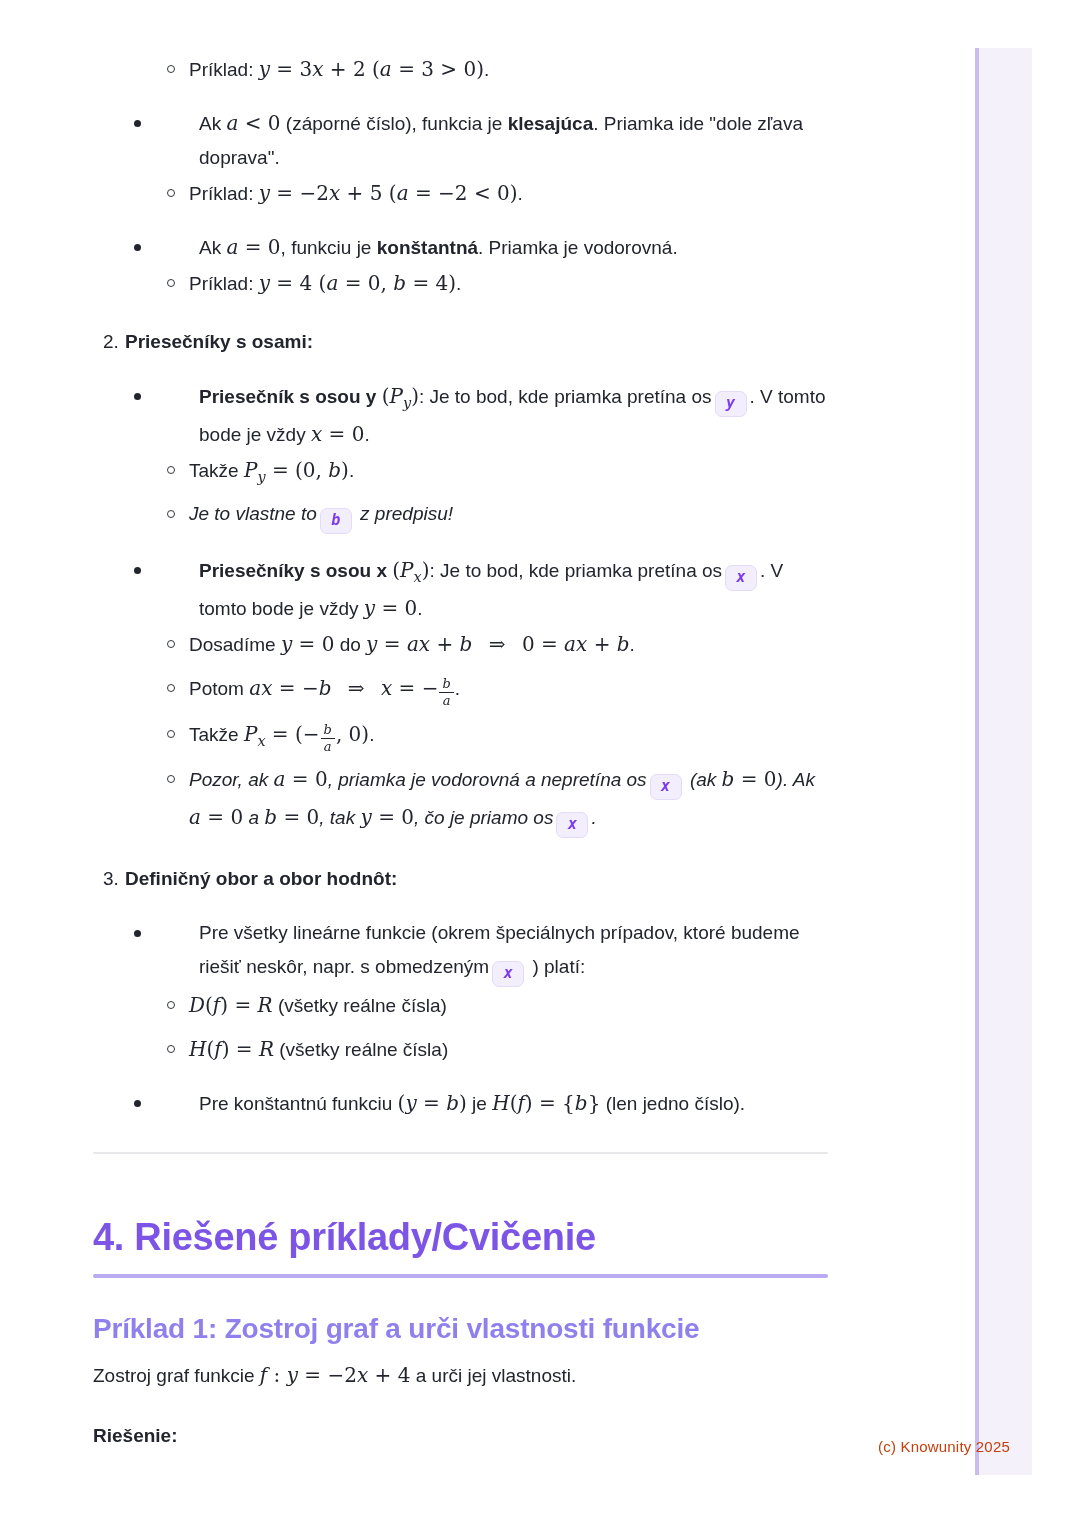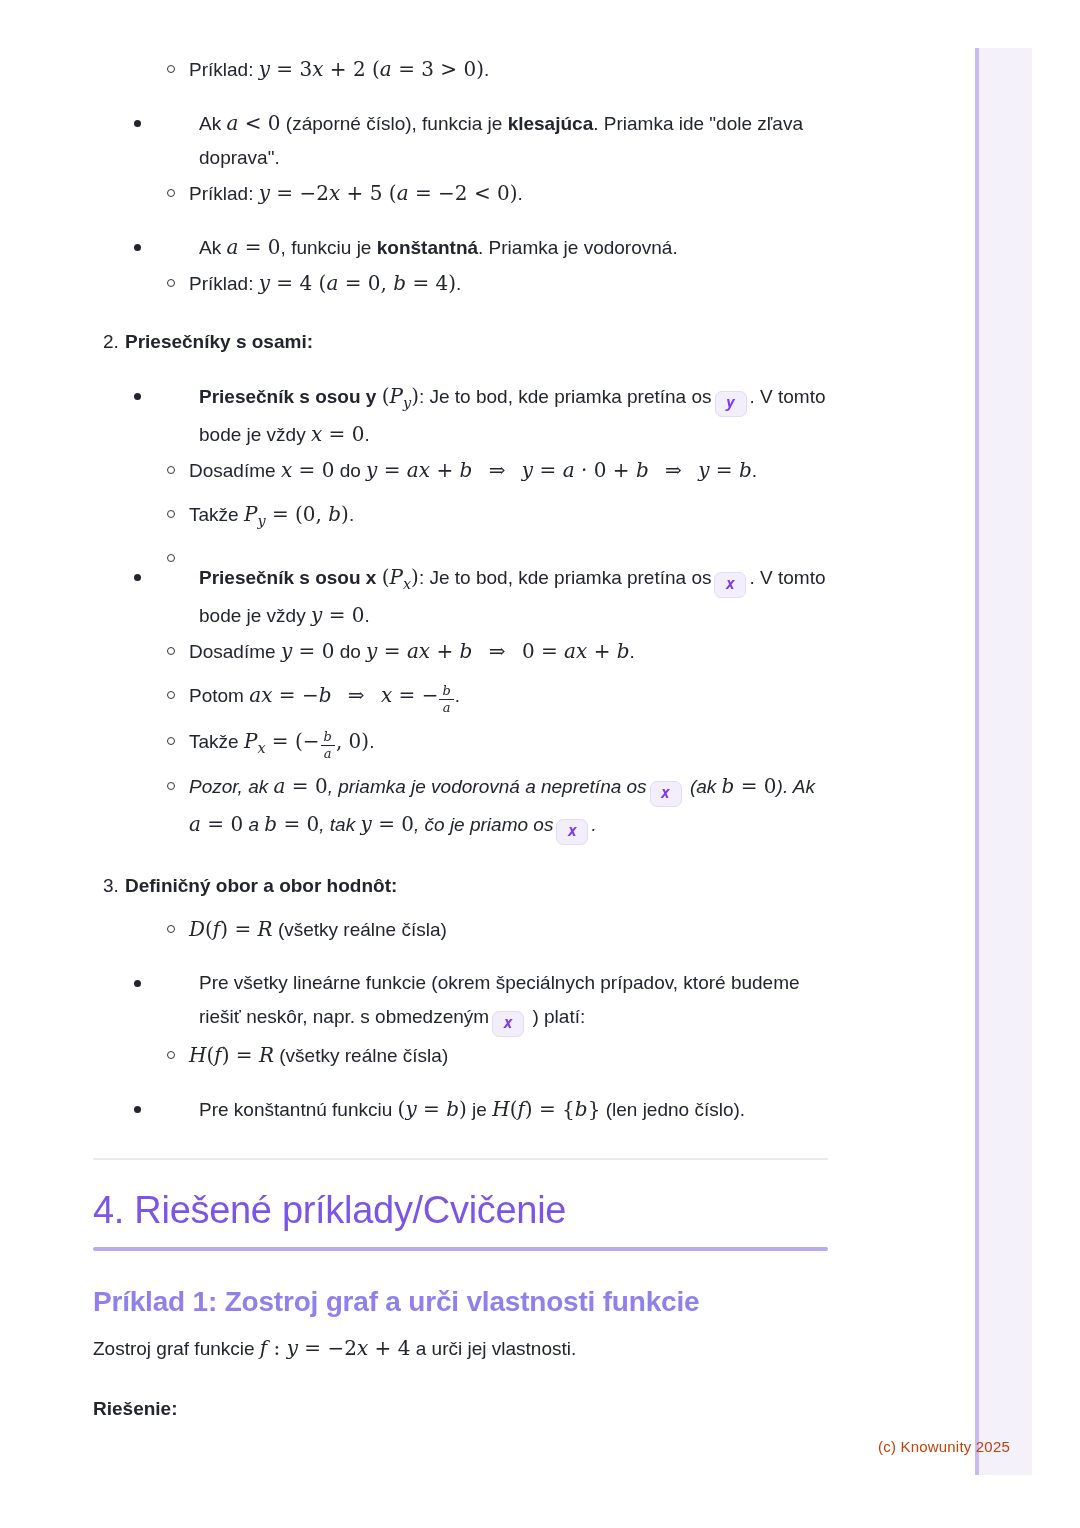--- a/index.html
+++ b/index.html
@@ -34,21 +34,21 @@
   .b-li1 + .b-li2 { margin-top: 1px; }
 
   
   .b-num { display: flex; margin-top: 24px; }
   .b-num > .num-label { flex: none; width: 22px; margin-left: 10px; }
   .b-num + .b-li1 { margin-top: 20px; }
 
   
   .b-p { margin-top: 11px; }
   .b-p + .b-p { margin-top: 26px; }
-  .b-h1 { margin-top: 26px; font-size: 38px; line-height: 48px; font-weight: 400; color: #7c55e6; letter-spacing: -0.3px; }
+  .b-h1 { margin-top: 59px; font-size: 38px; line-height: 48px; font-weight: 700; color: #7c55e6; letter-spacing: -0.3px; }
   .b-h2 { margin-top: 33px; font-size: 28px; line-height: 36px; font-weight: 700; color: #9080ee; letter-spacing: -0.2px; }
   .b-rule-gray { margin-top: 31px; height: 2px; background: #e9e9eb; border-radius: 1px; }
   .b-rule-purple { margin-top: 13px; height: 4px; background: #b9aaf1; border-radius: 2px; }
   .page > :first-child { margin-top: 0; }
 
   
   .r-b { font-weight: 700; }
   .r-m {
     font-family: "DejaVu Serif", "Liberation Serif", serif;
     font-size: 20px;
@@ -116,32 +116,29 @@
     <div class="blk b-num">
       <span class="num-label">2.</span>
       <span class="content"><span class="r-b">Priesečníky s osami:</span></span>
     </div>
     <div class="blk b-li1">
       <span class="marker"></span>
       <span class="content"><span class="r-b">Priesečník s osou y</span><span class="r-t"> </span><span class="r-m">(<i>P</i><sub><i>y</i></sub>)</span><span class="r-t">: Je to bod, kde priamka pretína os</span><span class="badge">y</span><span class="r-t">. V tomto bode je vždy </span><span class="r-m"><i>x</i> = 0</span><span class="r-t">.</span></span>
     </div>
     <div class="blk b-li2">
       <span class="marker"></span>
-      <span class="content"><span class="r-t">Dosadíme </span><span class="r-m"><i>x</i> = 0</span><span class="r-t"> do </span><span class="r-m"><i>y</i> = <i>a</i><i>x</i> + <i>b</i>  ⇒  <i>y</i> = <i>a</i> · 0 + <i>b</i>  ⇒  <i>y</i> = <i>b</i></span><span class="r-t">.</span></span>
-    </div>
-    <div class="blk b-li2">
-      <span class="marker"></span>
       <span class="content"><span class="r-t">Takže </span><span class="r-m"><i>P</i><sub><i>y</i></sub> = (0, <i>b</i>)</span><span class="r-t">.</span></span>
     </div>
     <div class="blk b-li2 italic">
       <span class="marker"></span>
+      <span class="content"><span class="r-t">Je to vlastne to</span><span class="badge">b</span><span class="r-t"> z predpisu!</span></span>
     </div>
     <div class="blk b-li1">
       <span class="marker"></span>
-      <span class="content"><span class="r-b">Priesečník s osou x</span><span class="r-t"> </span><span class="r-m">(<i>P</i><sub><i>x</i></sub>)</span><span class="r-t">: Je to bod, kde priamka pretína os</span><span class="badge">x</span><span class="r-t">. V tomto bode je vždy </span><span class="r-m"><i>y</i> = 0</span><span class="r-t">.</span></span>
+      <span class="content"><span class="r-b">Priesečníky s osou x</span><span class="r-t"> </span><span class="r-m">(<i>P</i><sub><i>x</i></sub>)</span><span class="r-t">: Je to bod, kde priamka pretína os</span><span class="badge">x</span><span class="r-t">. V tomto bode je vždy </span><span class="r-m"><i>y</i> = 0</span><span class="r-t">.</span></span>
     </div>
     <div class="blk b-li2">
       <span class="marker"></span>
       <span class="content"><span class="r-t">Dosadíme </span><span class="r-m"><i>y</i> = 0</span><span class="r-t"> do </span><span class="r-m"><i>y</i> = <i>a</i><i>x</i> + <i>b</i>  ⇒  0 = <i>a</i><i>x</i> + <i>b</i></span><span class="r-t">.</span></span>
     </div>
     <div class="blk b-li2">
       <span class="marker"></span>
       <span class="content"><span class="r-t">Potom </span><span class="r-m"><i>a</i><i>x</i> = −<i>b</i>  ⇒  <i>x</i> = −</span><span class="frac"><span class="fn">b</span><span class="fd">a</span></span><span class="r-t">.</span></span>
     </div>
     <div class="blk b-li2">
@@ -149,27 +146,27 @@
       <span class="content"><span class="r-t">Takže </span><span class="r-m"><i>P</i><sub><i>x</i></sub> = (−</span><span class="frac"><span class="fn">b</span><span class="fd">a</span></span><span class="r-m">, 0)</span><span class="r-t">.</span></span>
     </div>
     <div class="blk b-li2 italic">
       <span class="marker"></span>
       <span class="content"><span class="r-t">Pozor, ak </span><span class="r-m"><i>a</i> = 0</span><span class="r-t">, priamka je vodorovná a nepretína os</span><span class="badge">x</span><span class="r-t"> (ak </span><span class="r-m"><i>b</i> = 0</span><span class="r-t">). Ak </span><span class="r-m"><i>a</i> = 0</span><span class="r-t"> a </span><span class="r-m"><i>b</i> = 0</span><span class="r-t">, tak </span><span class="r-m"><i>y</i> = 0</span><span class="r-t">, čo je priamo os</span><span class="badge">x</span><span class="r-t">.</span></span>
     </div>
     <div class="blk b-num">
       <span class="num-label">3.</span>
       <span class="content"><span class="r-b">Definičný obor a obor hodnôt:</span></span>
     </div>
+    <div class="blk b-li1">
+      <span class="marker"></span>
+      <span class="content"><span class="r-t">Pre všetky lineárne funkcie (okrem špeciálnych prípadov, ktoré budeme riešiť neskôr, napr. s obmedzeným</span><span class="badge">x</span><span class="r-t"> ) platí:</span></span>
+    </div>
     <div class="blk b-li2">
       <span class="marker"></span>
       <span class="content"><span class="r-m"><i>D</i>(<i>f</i>) = <i>R</i></span><span class="r-t"> (všetky reálne čísla)</span></span>
-    </div>
-    <div class="blk b-li1">
-      <span class="marker"></span>
-      <span class="content"><span class="r-t">Pre všetky lineárne funkcie (okrem špeciálnych prípadov, ktoré budeme riešiť neskôr, napr. s obmedzeným</span><span class="badge">x</span><span class="r-t"> ) platí:</span></span>
     </div>
     <div class="blk b-li2">
       <span class="marker"></span>
       <span class="content"><span class="r-m"><i>H</i>(<i>f</i>) = <i>R</i></span><span class="r-t"> (všetky reálne čísla)</span></span>
     </div>
     <div class="blk b-li1">
       <span class="marker"></span>
       <span class="content"><span class="r-t">Pre konštantnú funkciu </span><span class="r-m">(<i>y</i> = <i>b</i>)</span><span class="r-t"> je </span><span class="r-m"><i>H</i>(<i>f</i>) = {<i>b</i>}</span><span class="r-t"> (len jedno číslo).</span></span>
     </div>
     <div class="blk b-rule-gray"></div>

